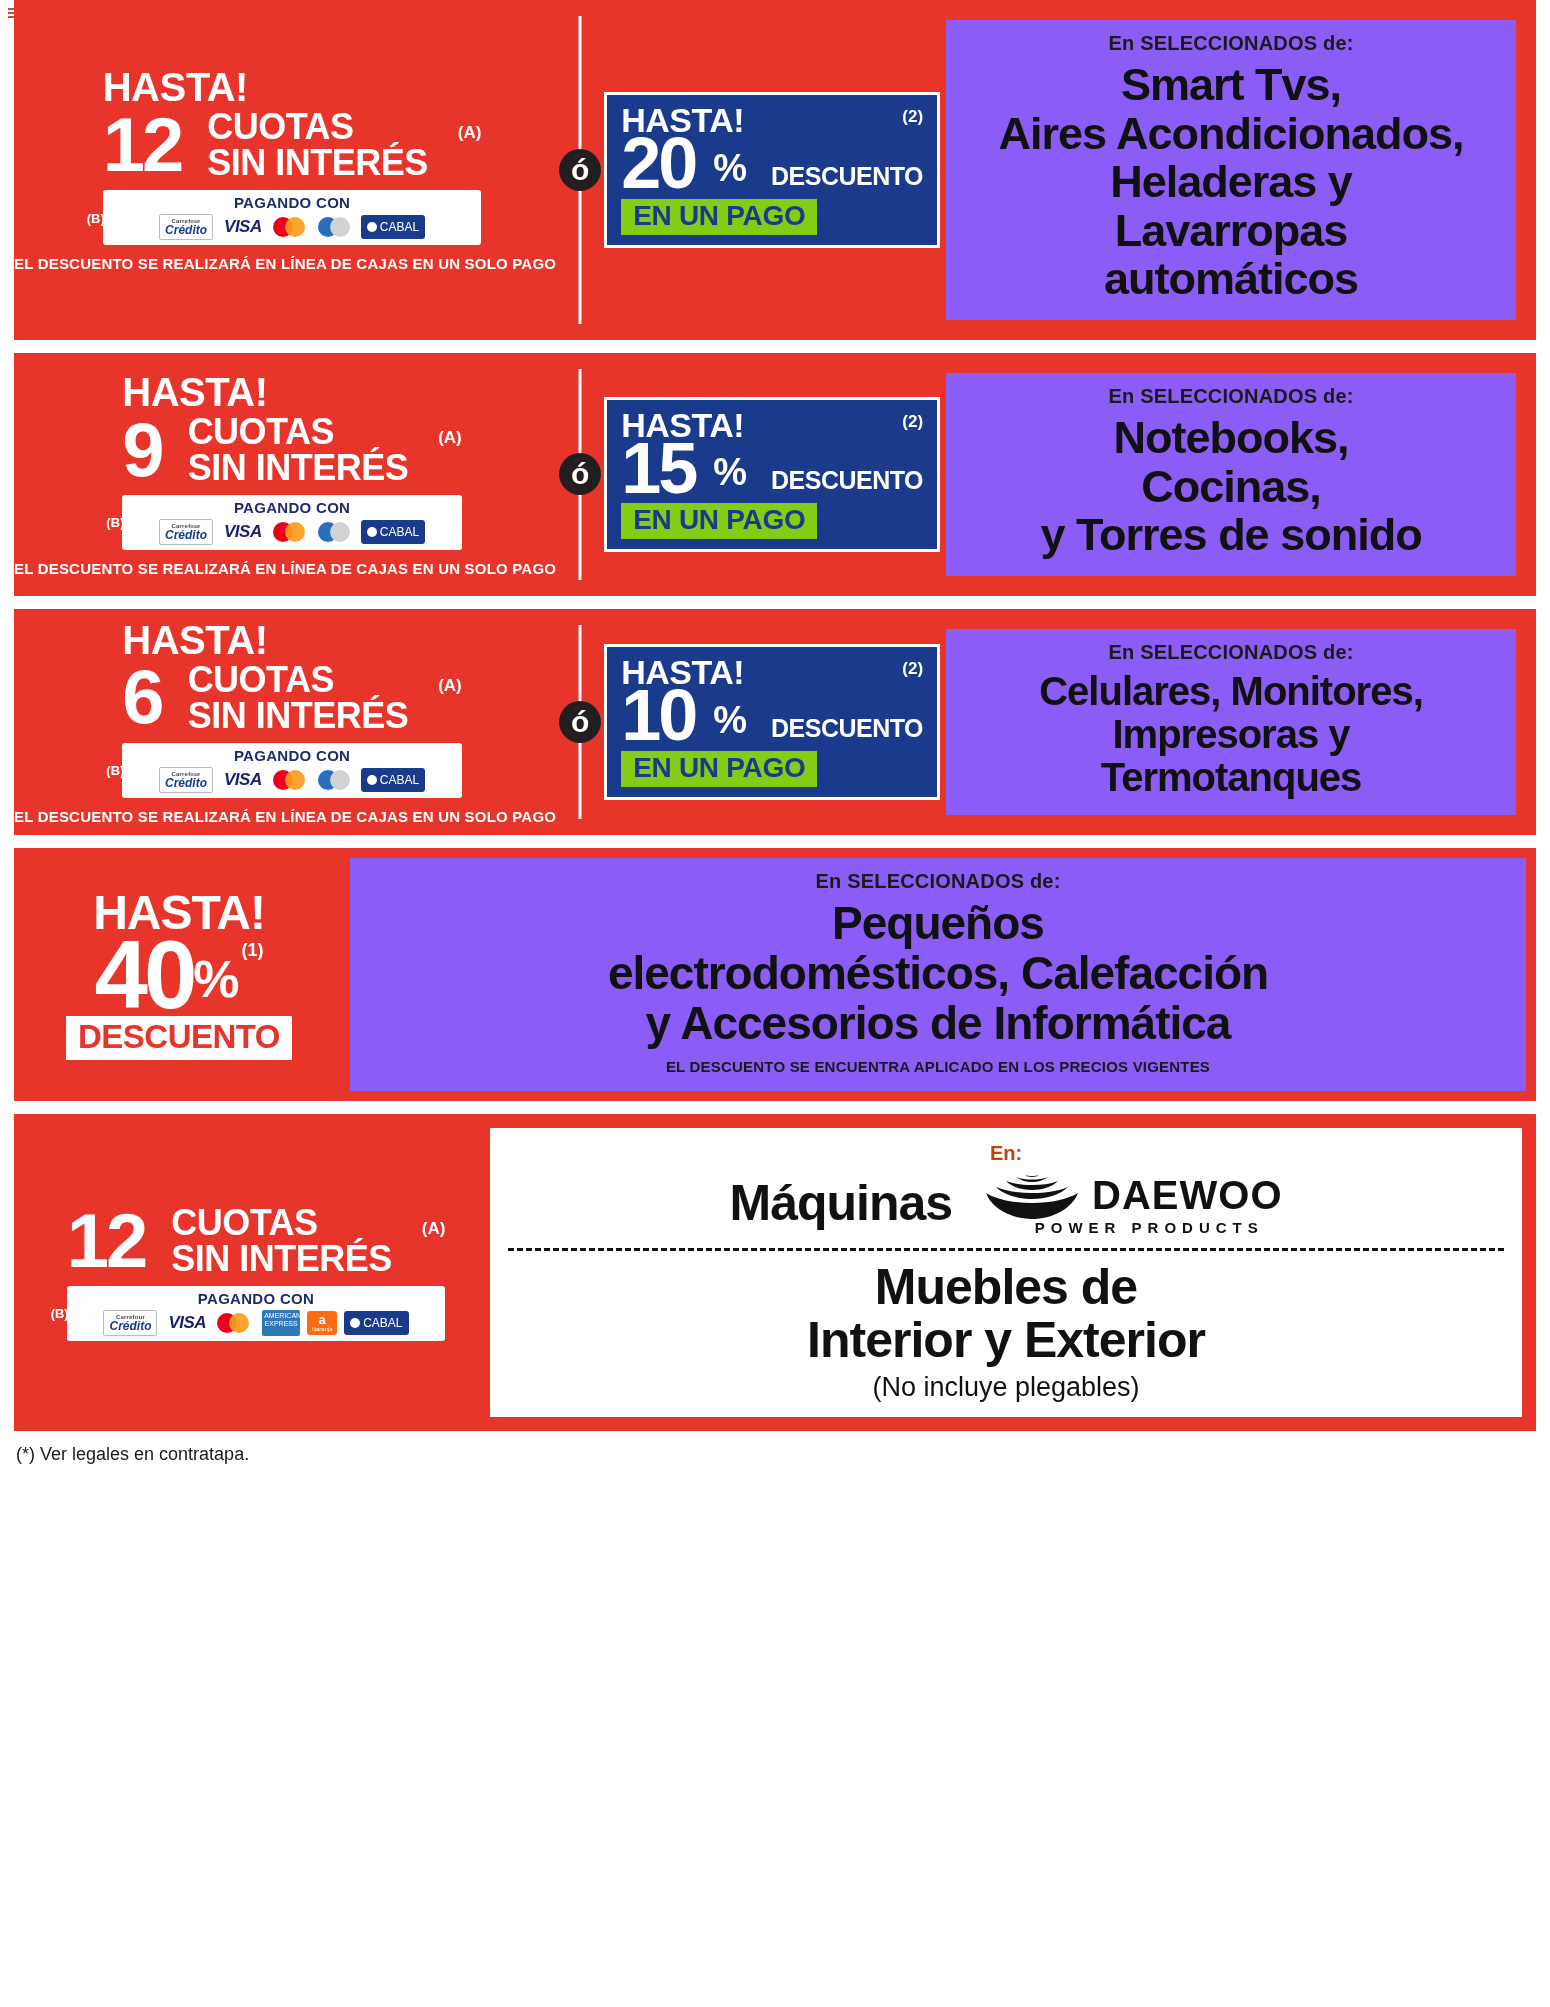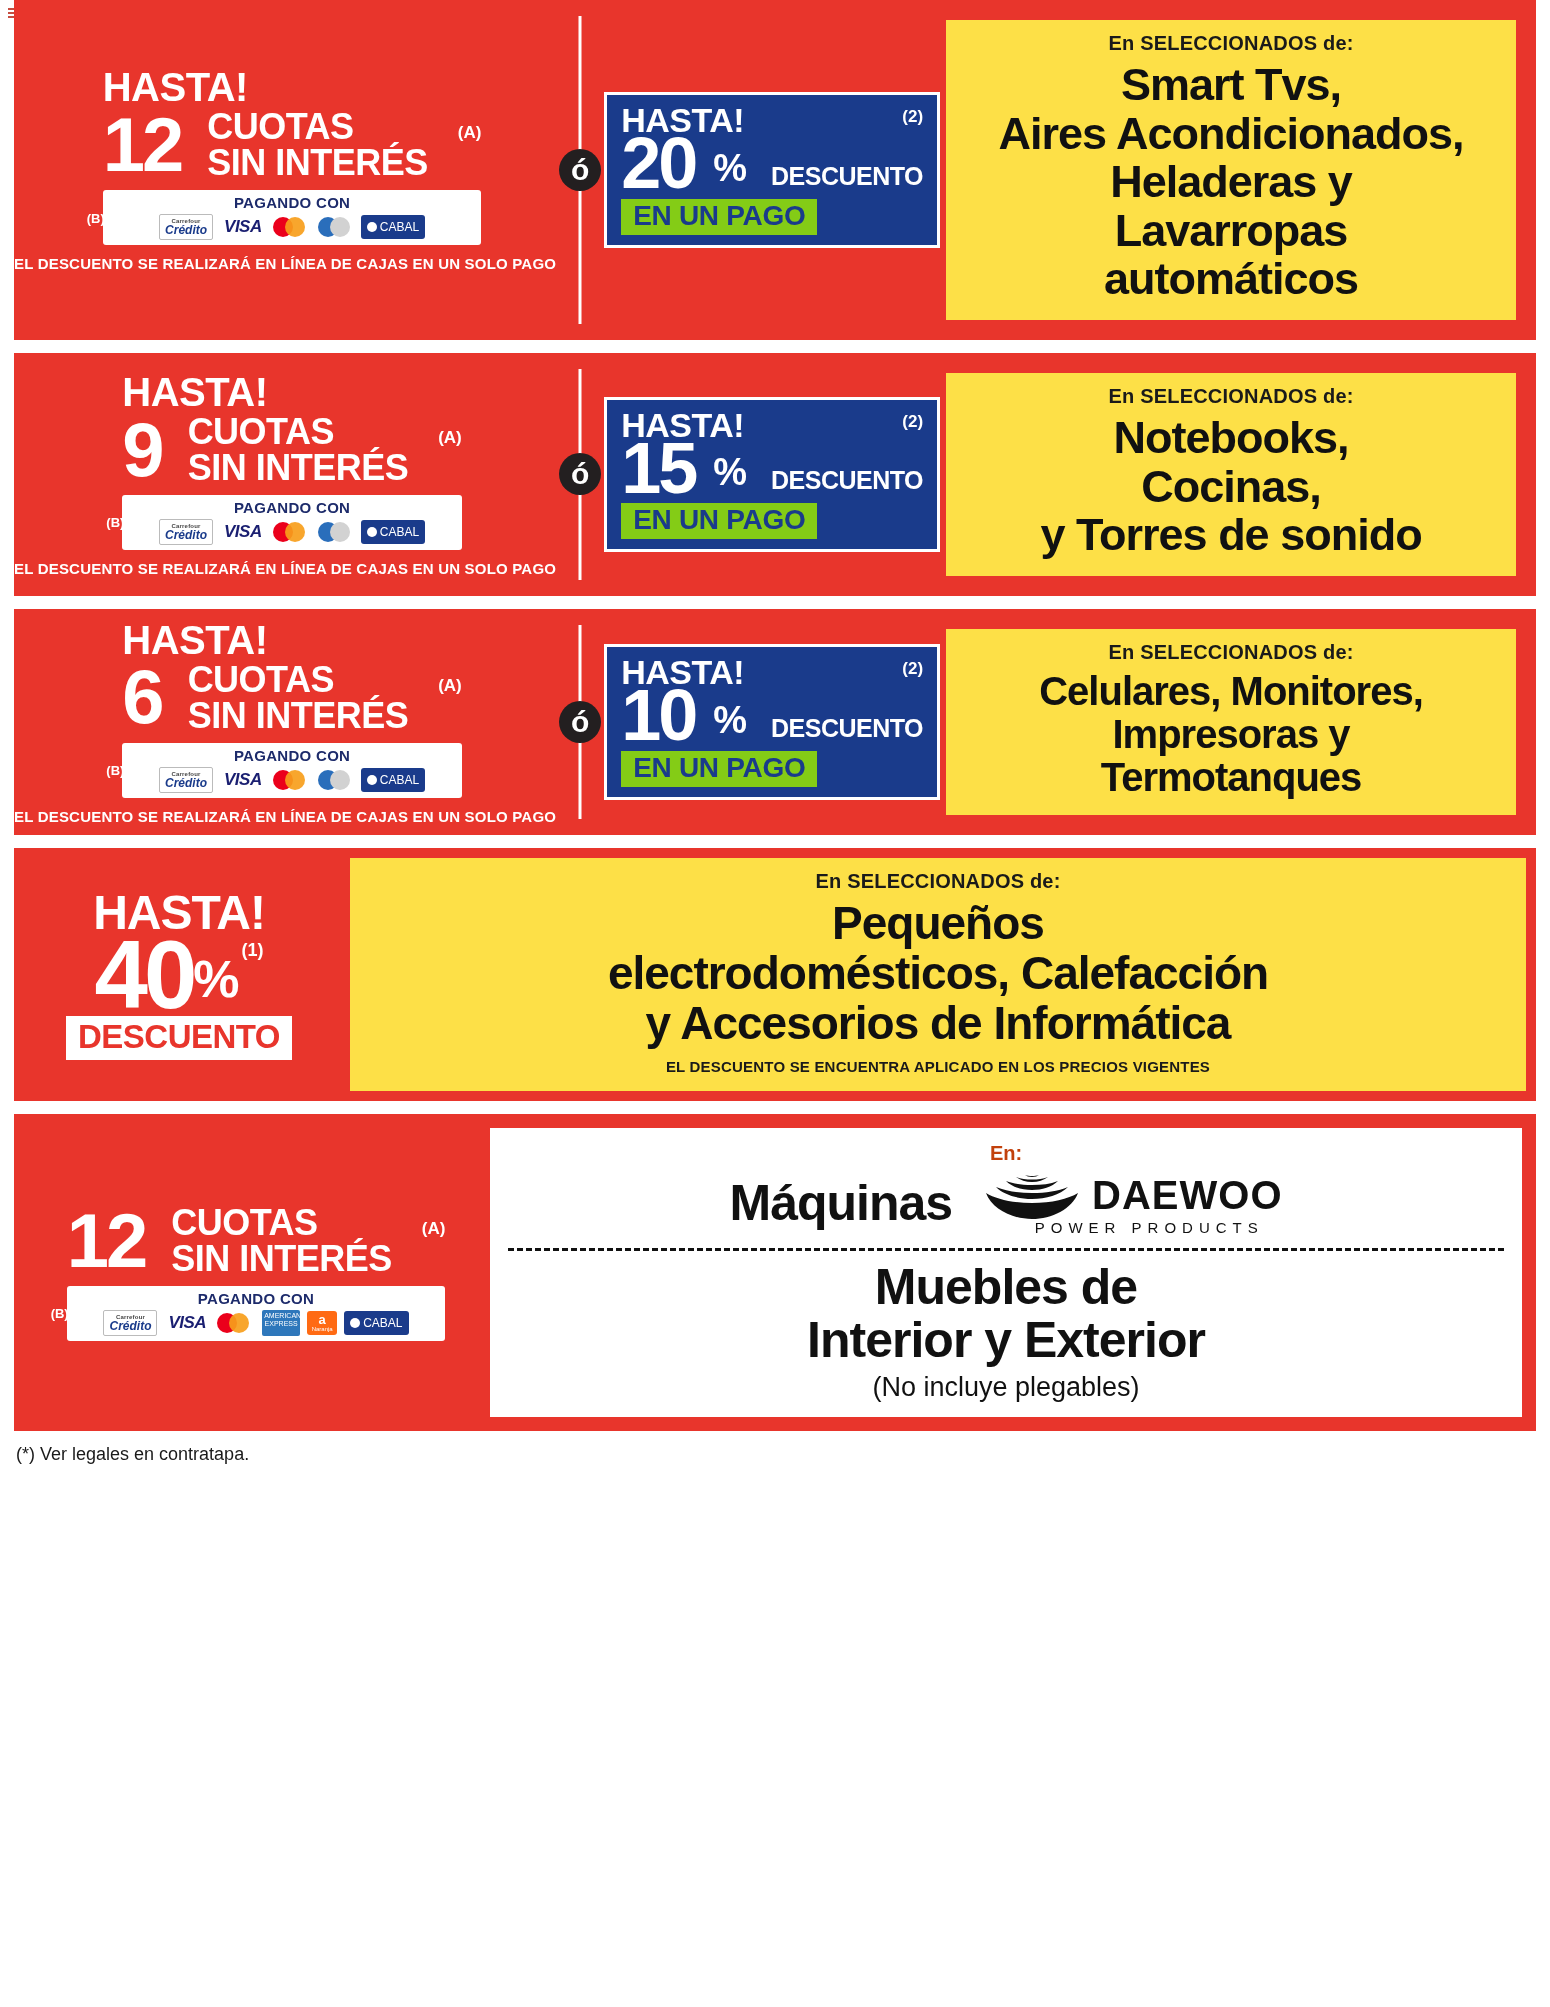--- a/index.html
+++ b/index.html
@@ -243,21 +243,21 @@
     color:#ffffff;
     font-size:15px;
     font-weight:bold;
     letter-spacing:.2px;
     text-align:center;
     margin-top:10px;
   }
 
   
   .white-panel{
-    background:#fde047;
+    background:#8b5cf6;
     flex:1 1 auto;
     margin:10px 10px 10px 6px;
     padding:12px 16px 16px 16px;
     box-sizing:border-box;
     display:flex;
     flex-direction:column;
     align-items:center;
     justify-content:center;
     text-align:center;
   }
@@ -312,21 +312,21 @@
     box-sizing:border-box;display:flex;flex-direction:column;align-items:center;justify-content:center;
   }
   .r5 .en-label{font-size:20px;font-weight:bold;color:#c2410c;margin-bottom:4px;}
   .r5 .maq-row{
     display:flex;align-items:center;justify-content:center;gap:30px;width:100%;
   }
   .r5 .maq{font-size:50px;font-weight:bold;letter-spacing:-1px;color:#111;}
   .r5 .daewoo{display:flex;flex-direction:column;align-items:center;}
   .r5 .daewoo .dw-wrap{display:flex;align-items:center;gap:10px;}
   .r5 .daewoo .dname{font-size:40px;font-weight:bold;letter-spacing:1px;color:#111;font-family:"Liberation Sans", sans-serif;}
-  .r5 .daewoo .dsub{font-size:15px;font-weight:normal;letter-spacing:6px;color:#111;margin-top:-2px;padding-left:34px;}
+  .r5 .daewoo .dsub{font-size:15px;font-weight:bold;letter-spacing:6px;color:#111;margin-top:-2px;padding-left:34px;}
   .r5 .dashed{
     width:100%;border-top:3px dashed #111;margin:12px 0 10px 0;
   }
   .r5 .muebles{
     font-size:50px;font-weight:bold;line-height:1.05;letter-spacing:-1px;color:#111;text-align:center;
   }
   .r5 .noincl{font-size:27px;color:#111;margin-top:6px;}
 
   .legal{
     font-size:18px;

